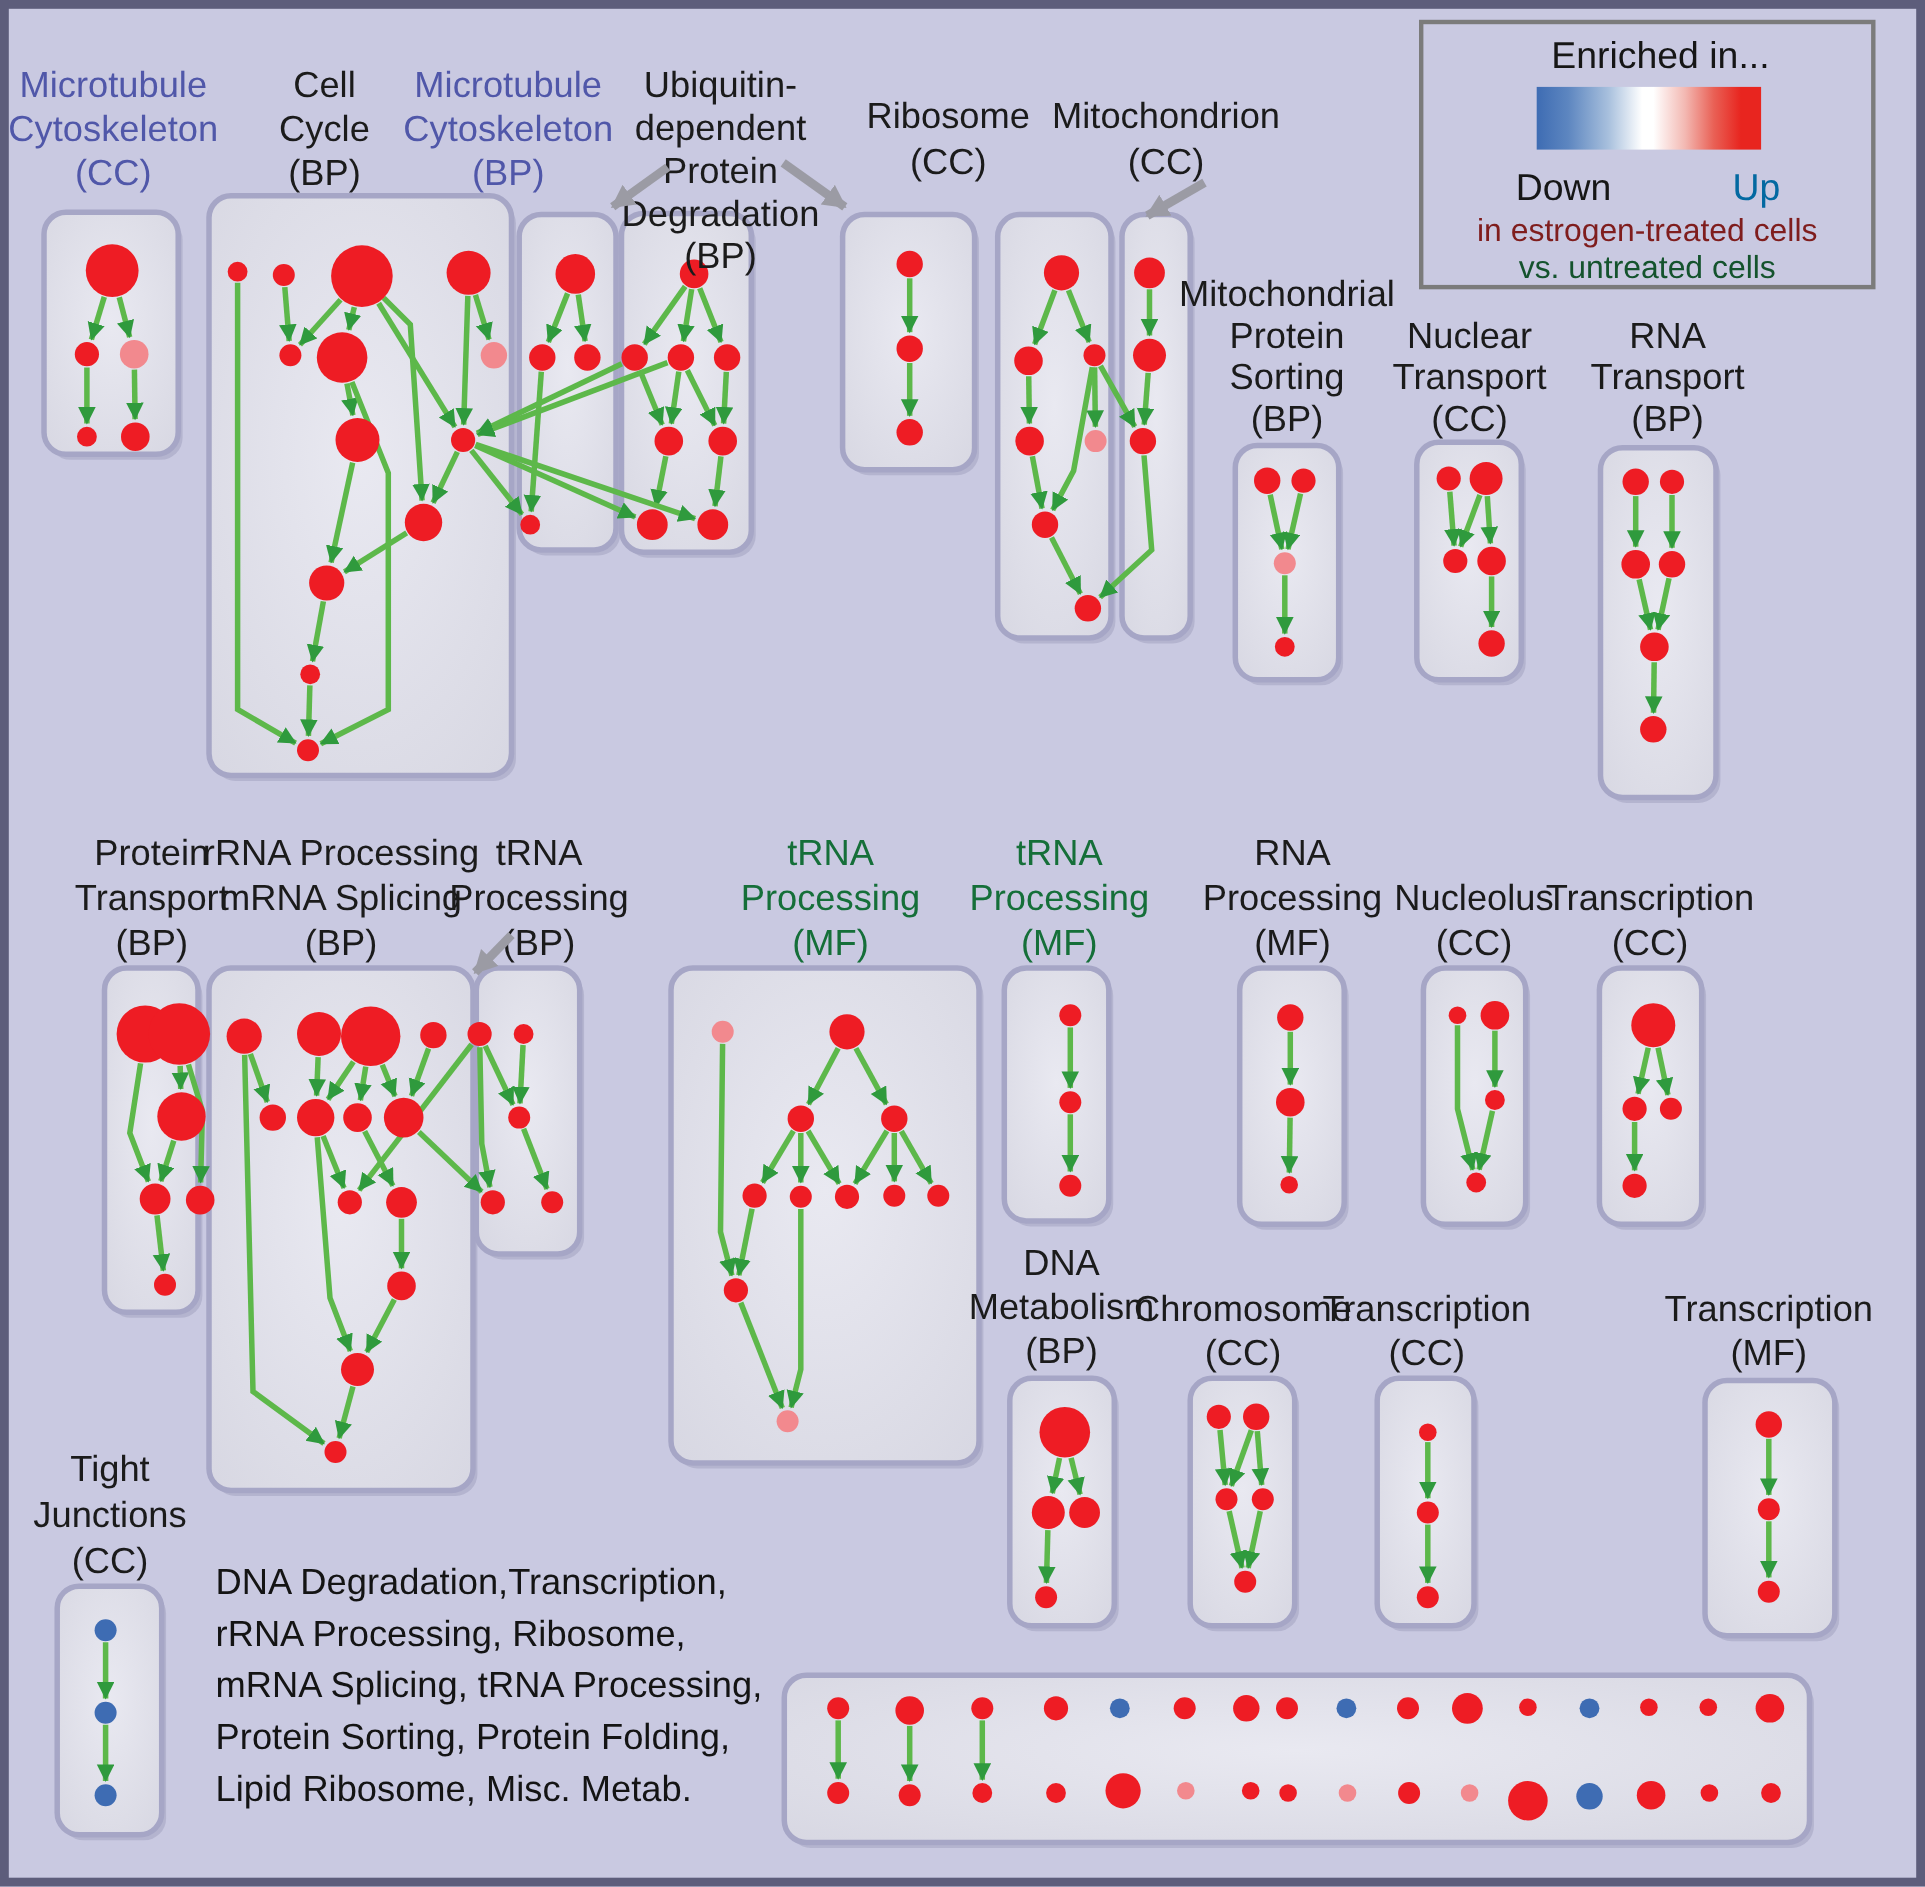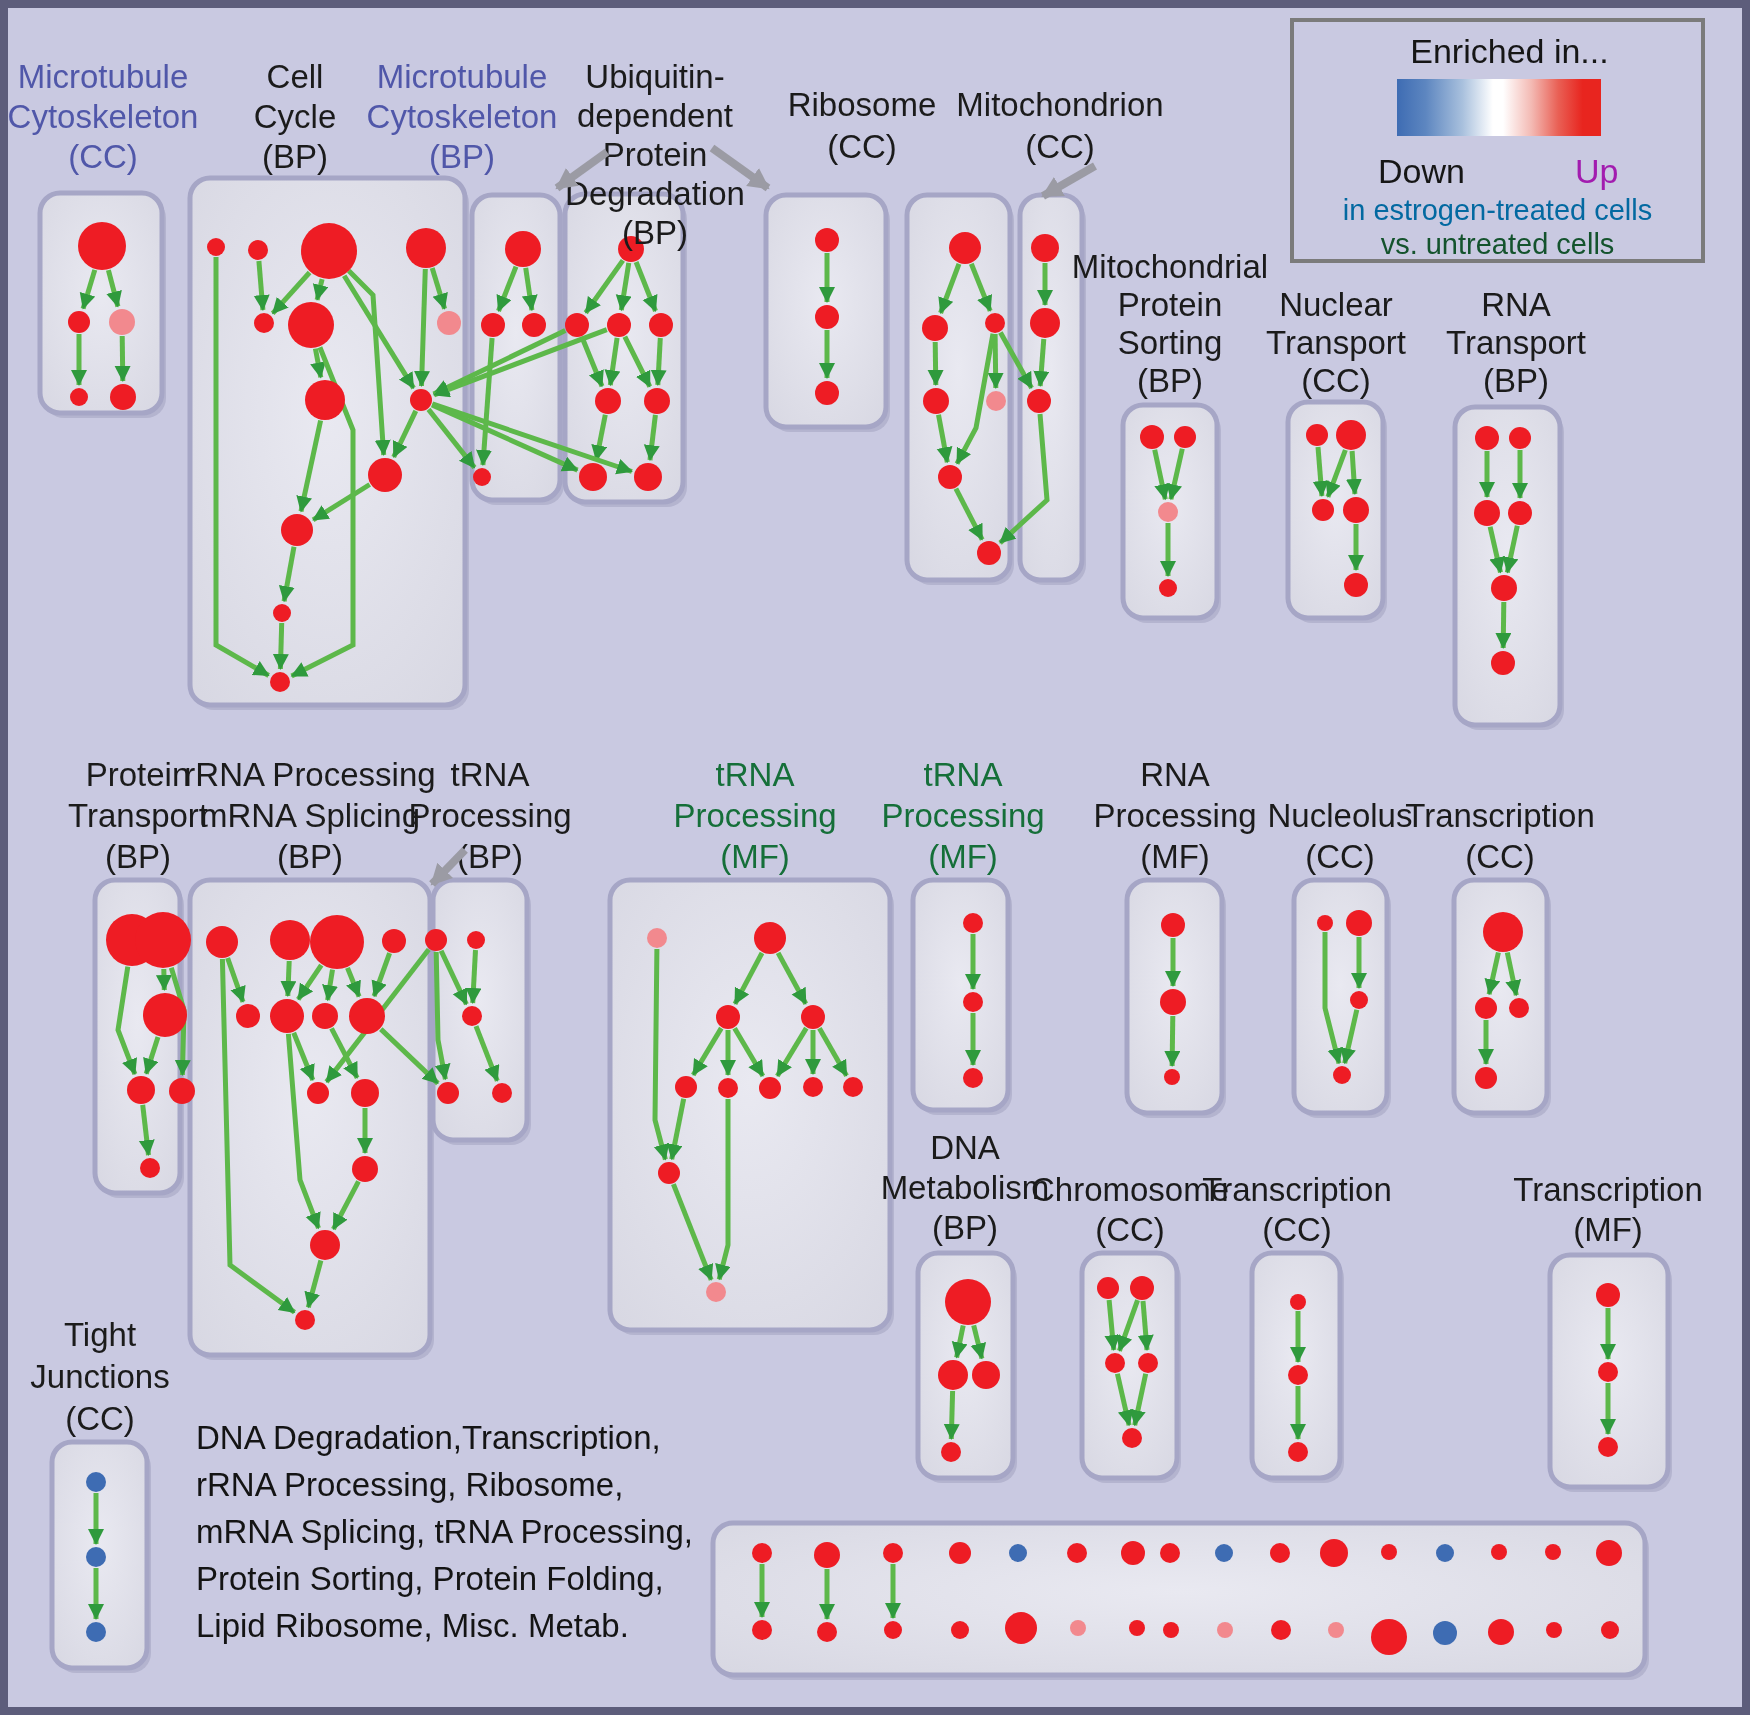--- a/index.html
+++ b/index.html
@@ -11,22 +11,22 @@
   #diagram{position:absolute;left:-8px;top:-8px;}
   .legend{
     position:absolute;left:1282px;top:10px;width:415px;height:245px;
     border:4px solid #7b7b7b;box-sizing:border-box;background:#c9c9e1;
   }
   .legend-title{position:absolute;top:10px;left:0;width:100%;text-align:center;
     font-size:34px;color:#161616;padding-left:12px;}
   .legend-bar{position:absolute;top:57px;left:103px;width:204px;height:57px;
     background:linear-gradient(90deg,#3e6cb3 0%,#5d86c0 14%,#a8c0dd 32%,#ffffff 47%,#ffffff 52%,#f3b9b3 66%,#e96055 79%,#e8251f 91%,#e8251f 100%);}
   .legend-down{position:absolute;top:130px;left:62px;font-size:34px;color:#161616;margin-left:22px;}
-  .legend-up{position:absolute;top:130px;left:281px;font-size:34px;color:#a21caf;}
-  .legend-sub1{position:absolute;top:172px;left:0;width:100%;text-align:center;font-size:29px;color:#0369a1;}
+  .legend-up{position:absolute;top:130px;left:281px;font-size:34px;color:#0369a1;}
+  .legend-sub1{position:absolute;top:172px;left:0;width:100%;text-align:center;font-size:29px;color:#7f1d1d;}
   .legend-sub2{position:absolute;top:206px;left:0;width:100%;text-align:center;font-size:29px;color:#14532d;}
   .notes{position:absolute;left:188px;top:1406px;font-size:33px;color:#141414;line-height:47px;white-space:nowrap;}
 </style>
 </head>
 <body>
 
 <div class="figure">
 
   <svg id="diagram" width="1750" height="1715" viewBox="0 0 1750 1715">
     <defs>

